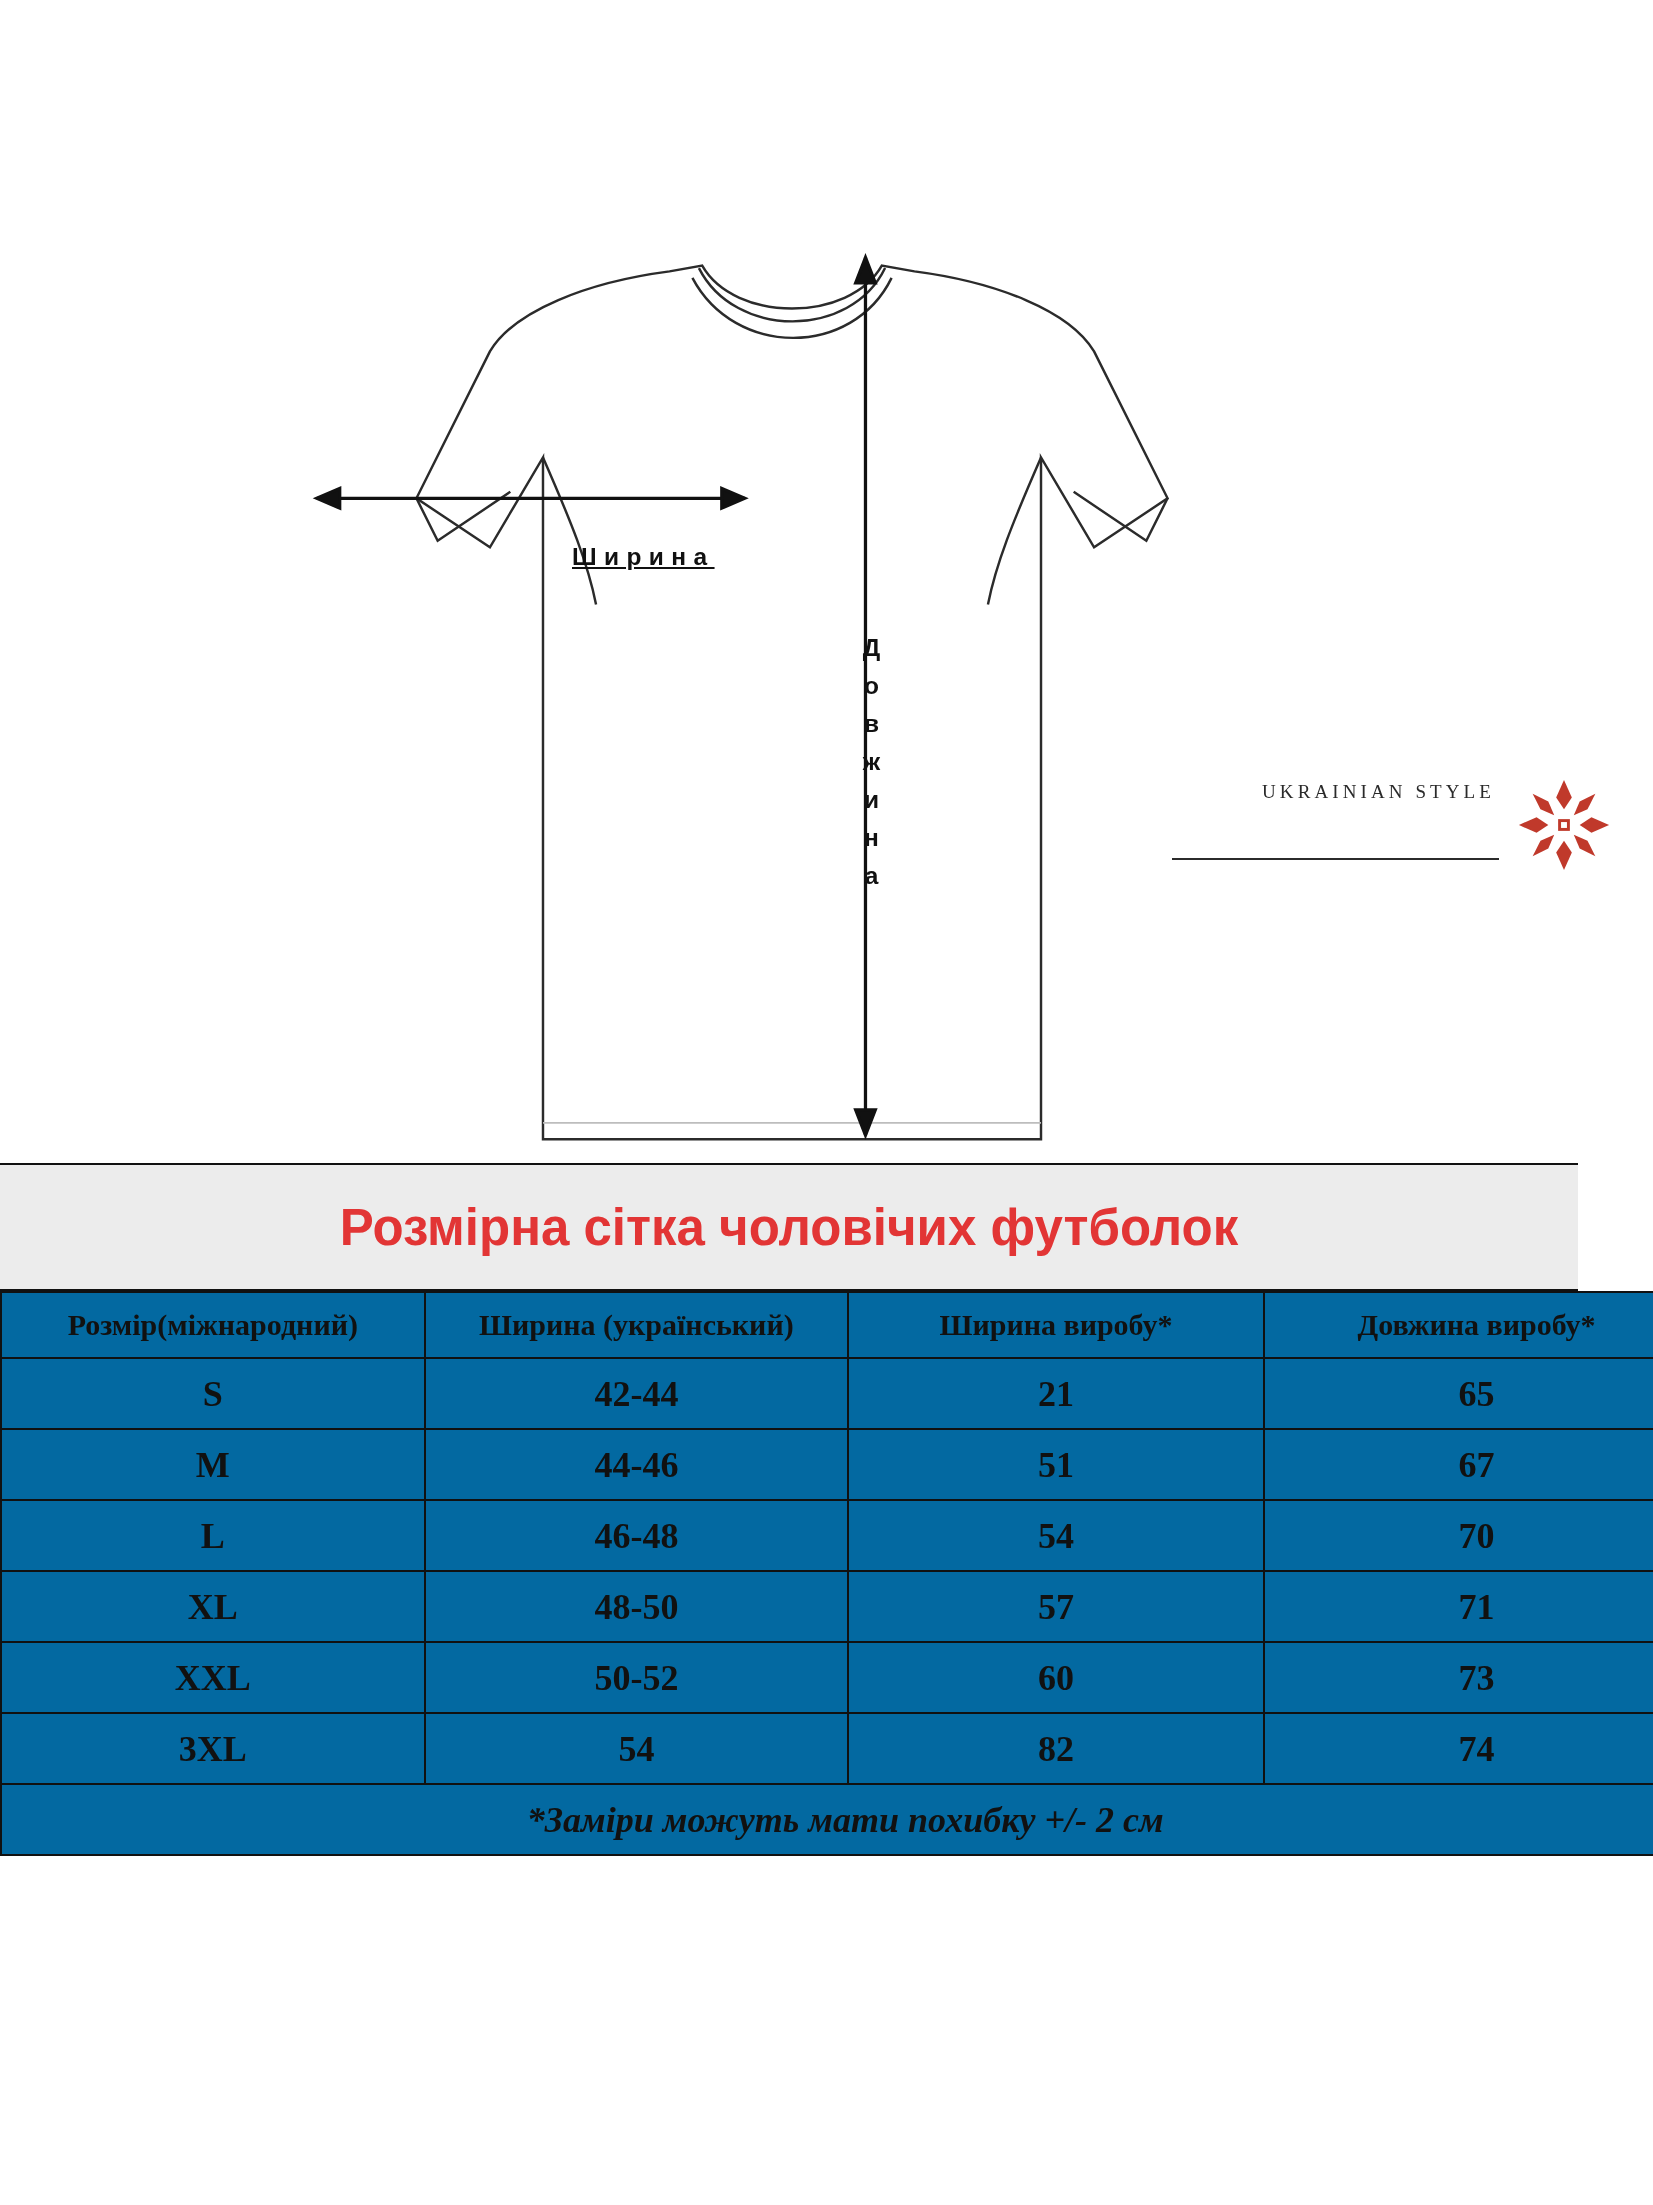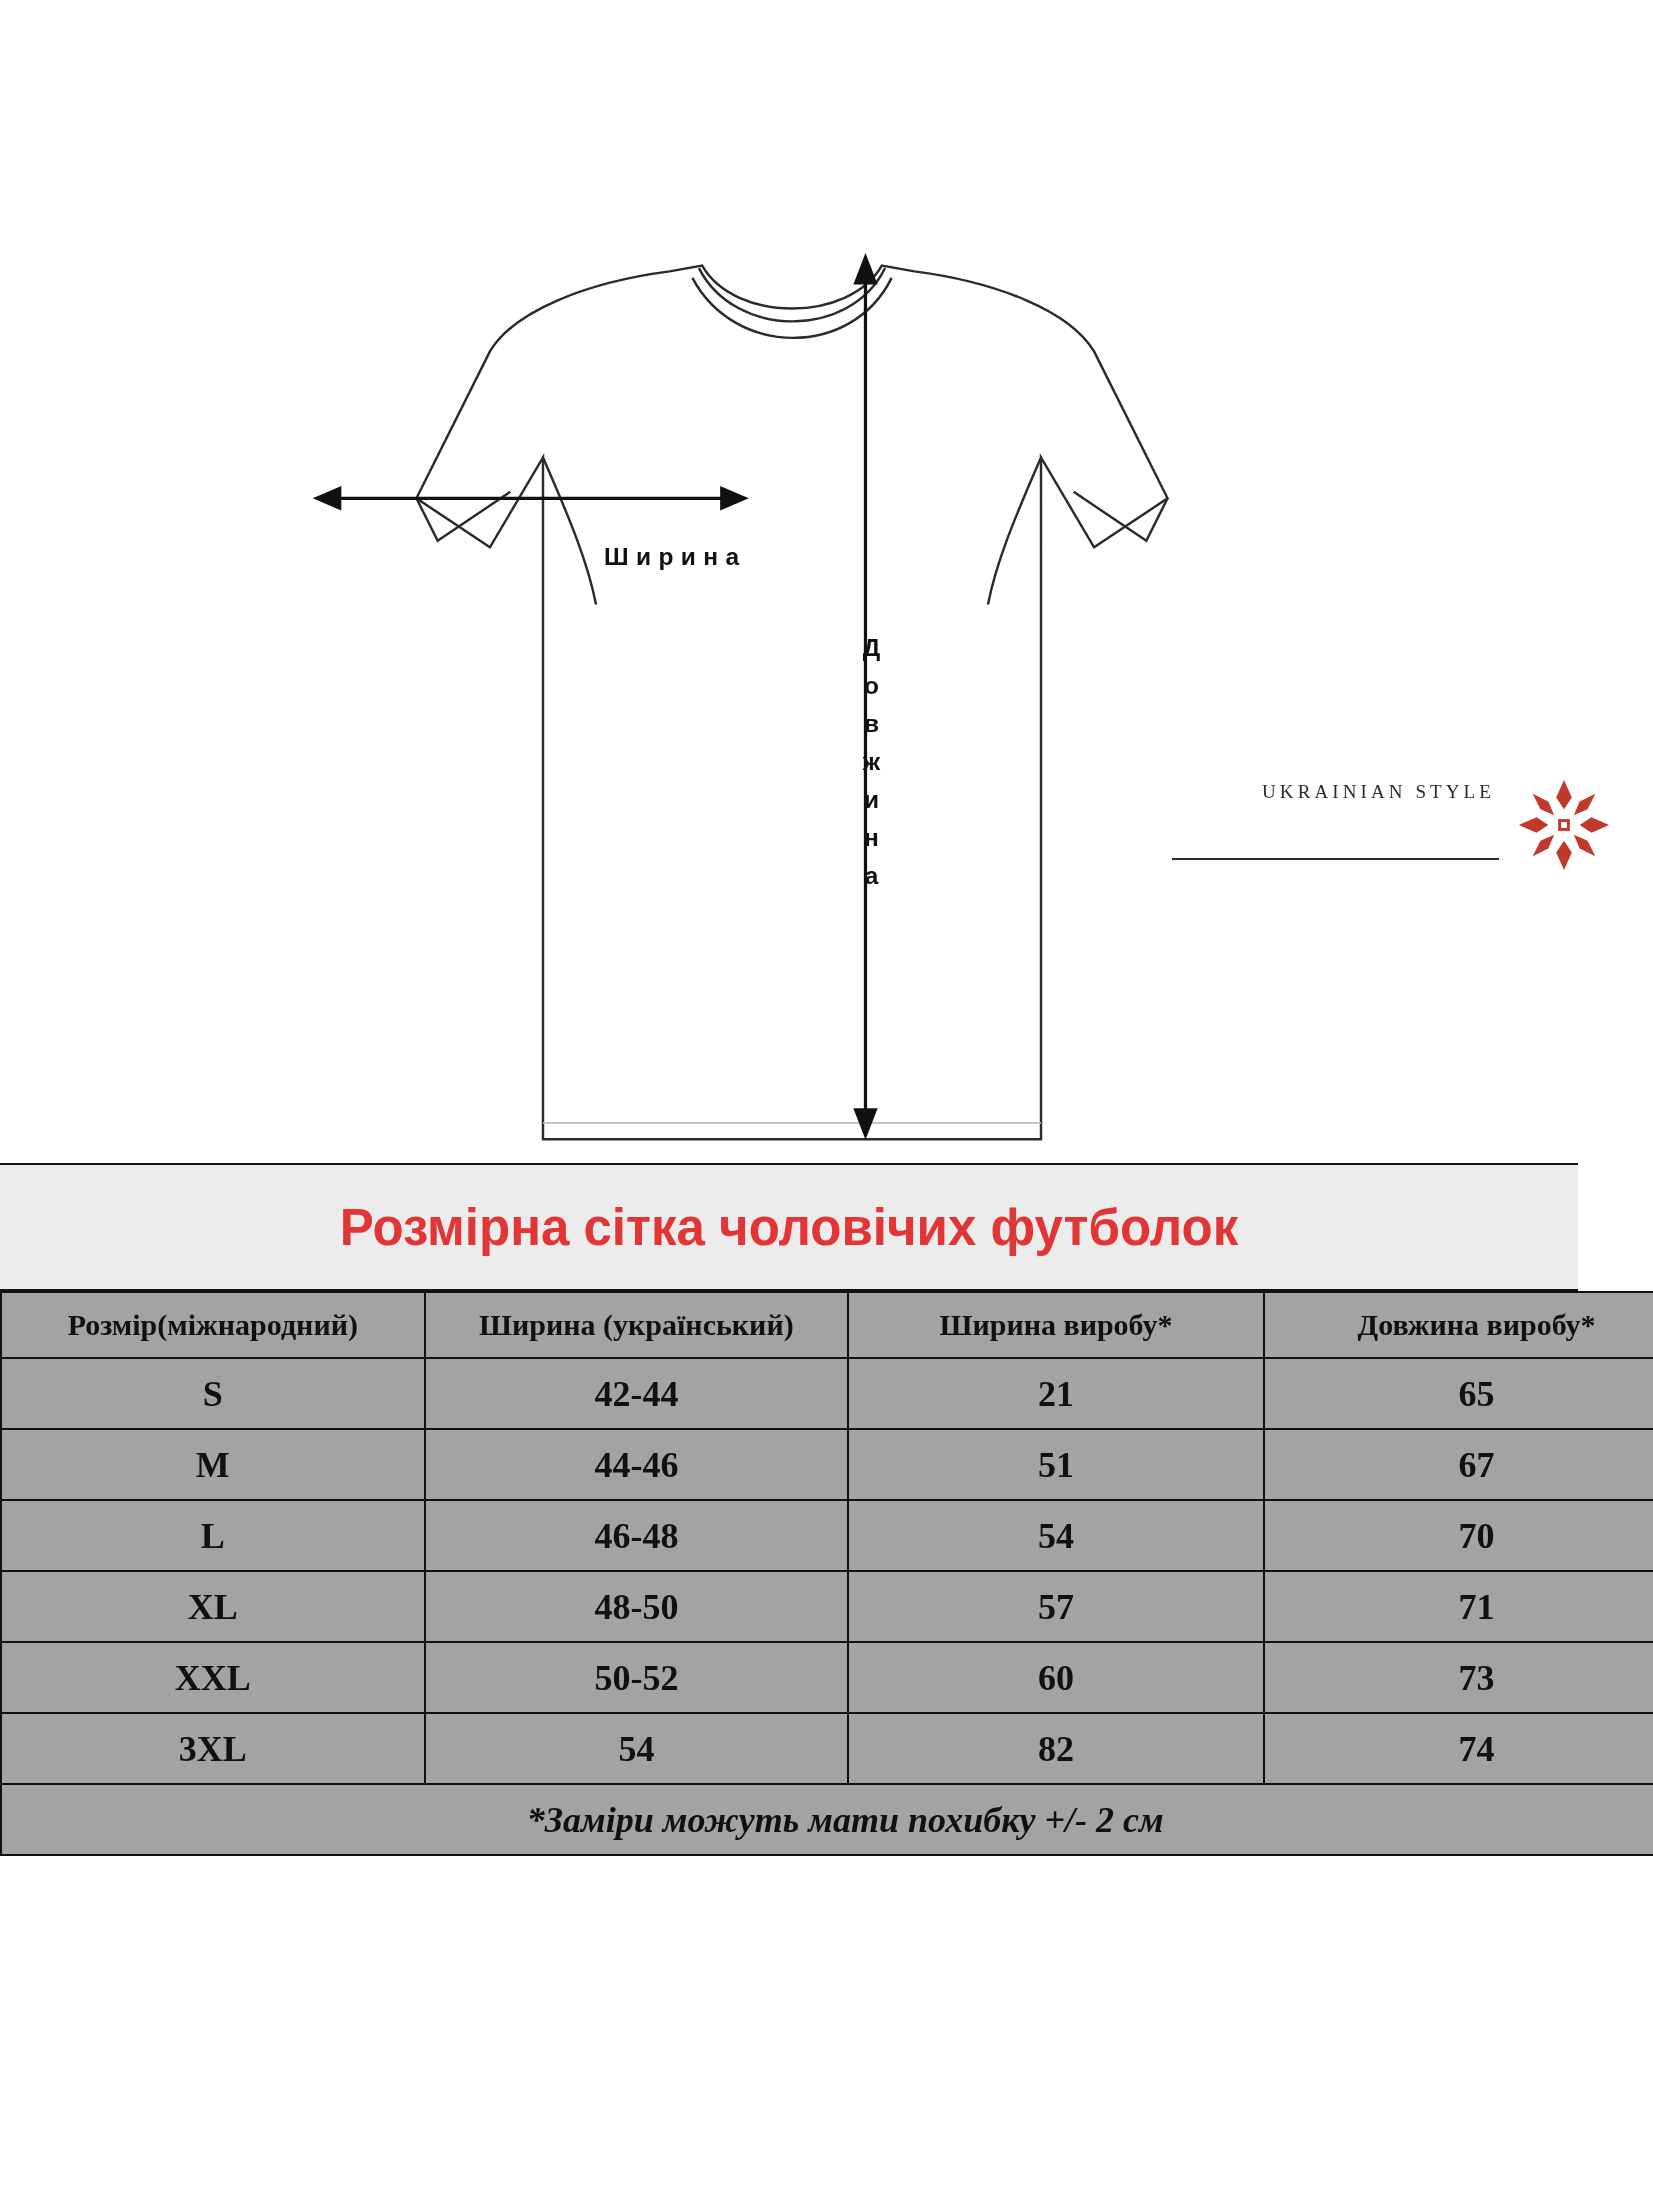--- a/index.html
+++ b/index.html
@@ -34,22 +34,23 @@
   .dim-label {
     position: absolute;
     font-family: "Liberation Sans", sans-serif;
     font-weight: 700;
     font-size: 24.5px;
     letter-spacing: 7.4px;
     color: #111111;
     white-space: nowrap;
   }
   #label-width {
-    left: 604px;
+    left: 572px;
     top: 543px;
+    text-decoration: underline;
   }
   #label-length {
     left: 855px;
     top: 629px;
     width: 33px;
     text-align: center;
     letter-spacing: 0px;
     line-height: 38px;
   }
   #label-length span { display: block; }
@@ -126,21 +127,21 @@
     white-space: nowrap;
   }
 
   table#size-table {
     border-collapse: collapse;
     width: 1654px;
     table-layout: fixed;
   }
   table#size-table td, table#size-table th {
     border: 2.5px solid #111111;
-    background: #a3a3a3;
+    background: #0369a1;
     text-align: center;
     vertical-align: middle;
     color: #111111;
   }
   table#size-table thead th {
     font-family: "Liberation Serif", serif;
     font-weight: 700;
     font-size: 30px;
     height: 64px;
     padding: 0 3.3px;

